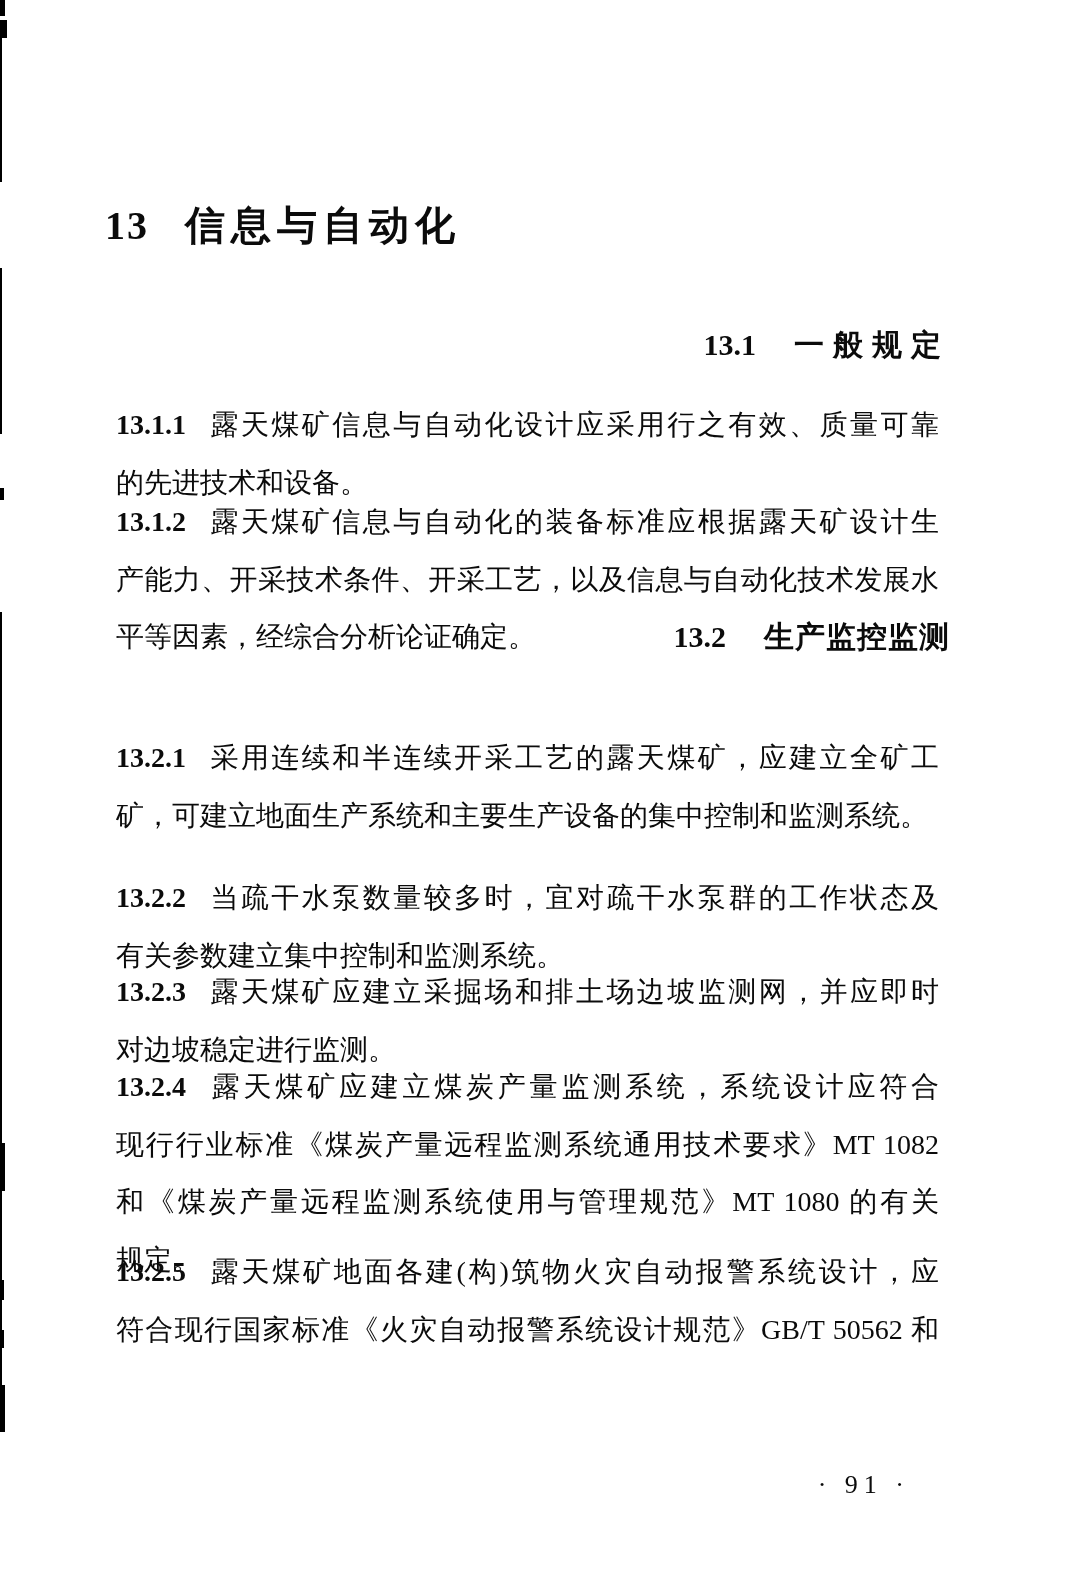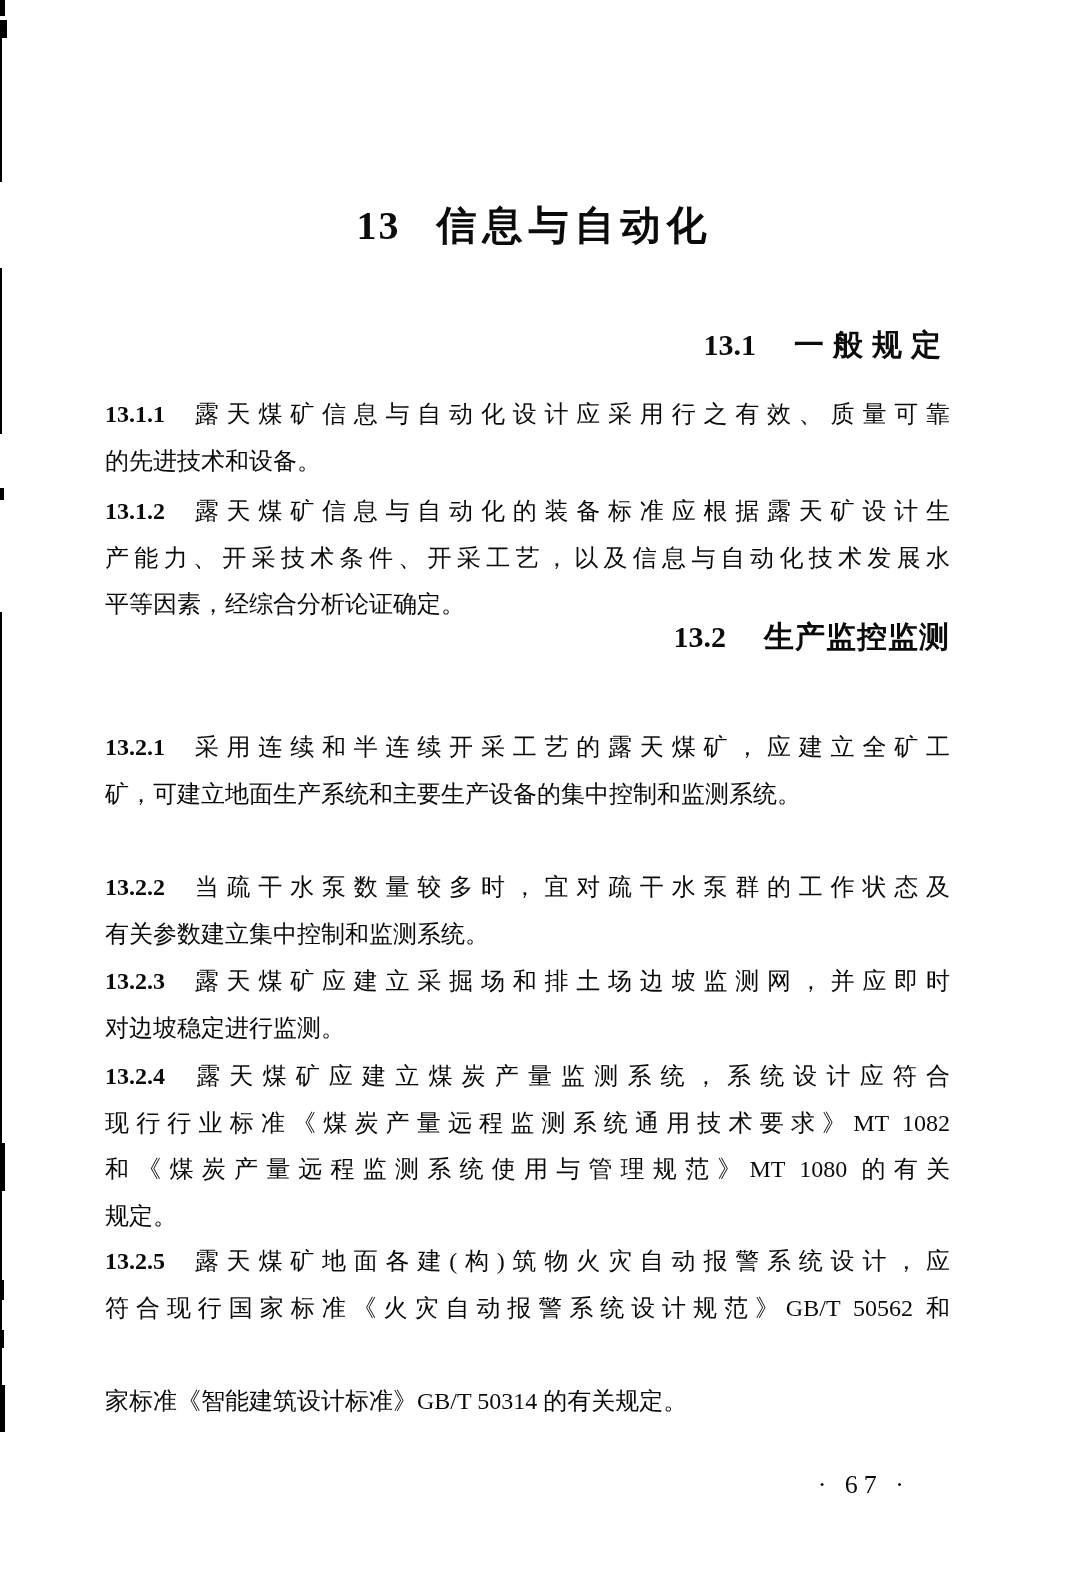--- a/index.html
+++ b/index.html
@@ -10,23 +10,22 @@
     background: #ffffff;
     color: #0b0b0b;
     font-family: "Liberation Serif", "DejaVu Serif", serif;
     overflow: hidden;
   }
   
   .edge { position: absolute; left: 0; background: #000; }
 
   .chapter-title {
     position: absolute;
-    top: 200px; left: 112px; width: 845px;
+    top: 200px; left: 105px; width: 845px;
     margin: 0;
-    text-align: center;
     font-size: 40px;
     font-weight: 700;
     line-height: 52px;
   }
   .chapter-title .ch-num { margin-right: 36px; letter-spacing: 2px; }
   .chapter-title .ch-text { letter-spacing: 6px; }
 
   .sec-heading {
     position: absolute;
     left: 105px; width: 845px;
@@ -40,22 +39,22 @@
   .sec-heading-1 { top: 327px; }
   .sec-heading-1 .sec-text { letter-spacing: 9px; }
   .sec-heading-2 { top: 619px; }
   .sec-heading-2 .sec-text { letter-spacing: 1px; }
 
   .clause {
     position: absolute;
     left: 105px; width: 845px;
   }
   .clause .line {
-    margin: 0;
-    font-size: 24px;
+    margin: 11px;
+    font-size: 28px;
     line-height: 46.5px;
     height: 46.5px;
     text-align: justify;
     text-align-last: justify;
     overflow: hidden;
   }
   .clause .line.last { text-align-last: left; }
   .clause .num { font-weight: 700; padding-right: 22px; }
 
   .page-number {
@@ -129,18 +128,17 @@
     <p class="line">和《煤炭产量远程监测系统使用与管理规范》MT 1080 的有关</p>
     <p class="line last">规定。</p>
   </div>
 
   <div class="clause" style="top:1238px">
     <p class="line first"><span class="num">13.2.5</span><span>露天煤矿地面各建(构)筑物火灾自动报警系统设计，应</span></p>
     <p class="line">符合现行国家标准《火灾自动报警系统设计规范》GB/T 50562 和</p>
   </div>
 
   <div class="clause" style="top:1378px">
-    <p class="line last">家标准《智能建筑设计标准》GB/T 50314 的有关规定。</p>
   </div>
 
-  <div class="page-number">· 67 ·</div>
+  <div class="page-number">· 91 ·</div>
 
 </div>
 
 </body></html>

